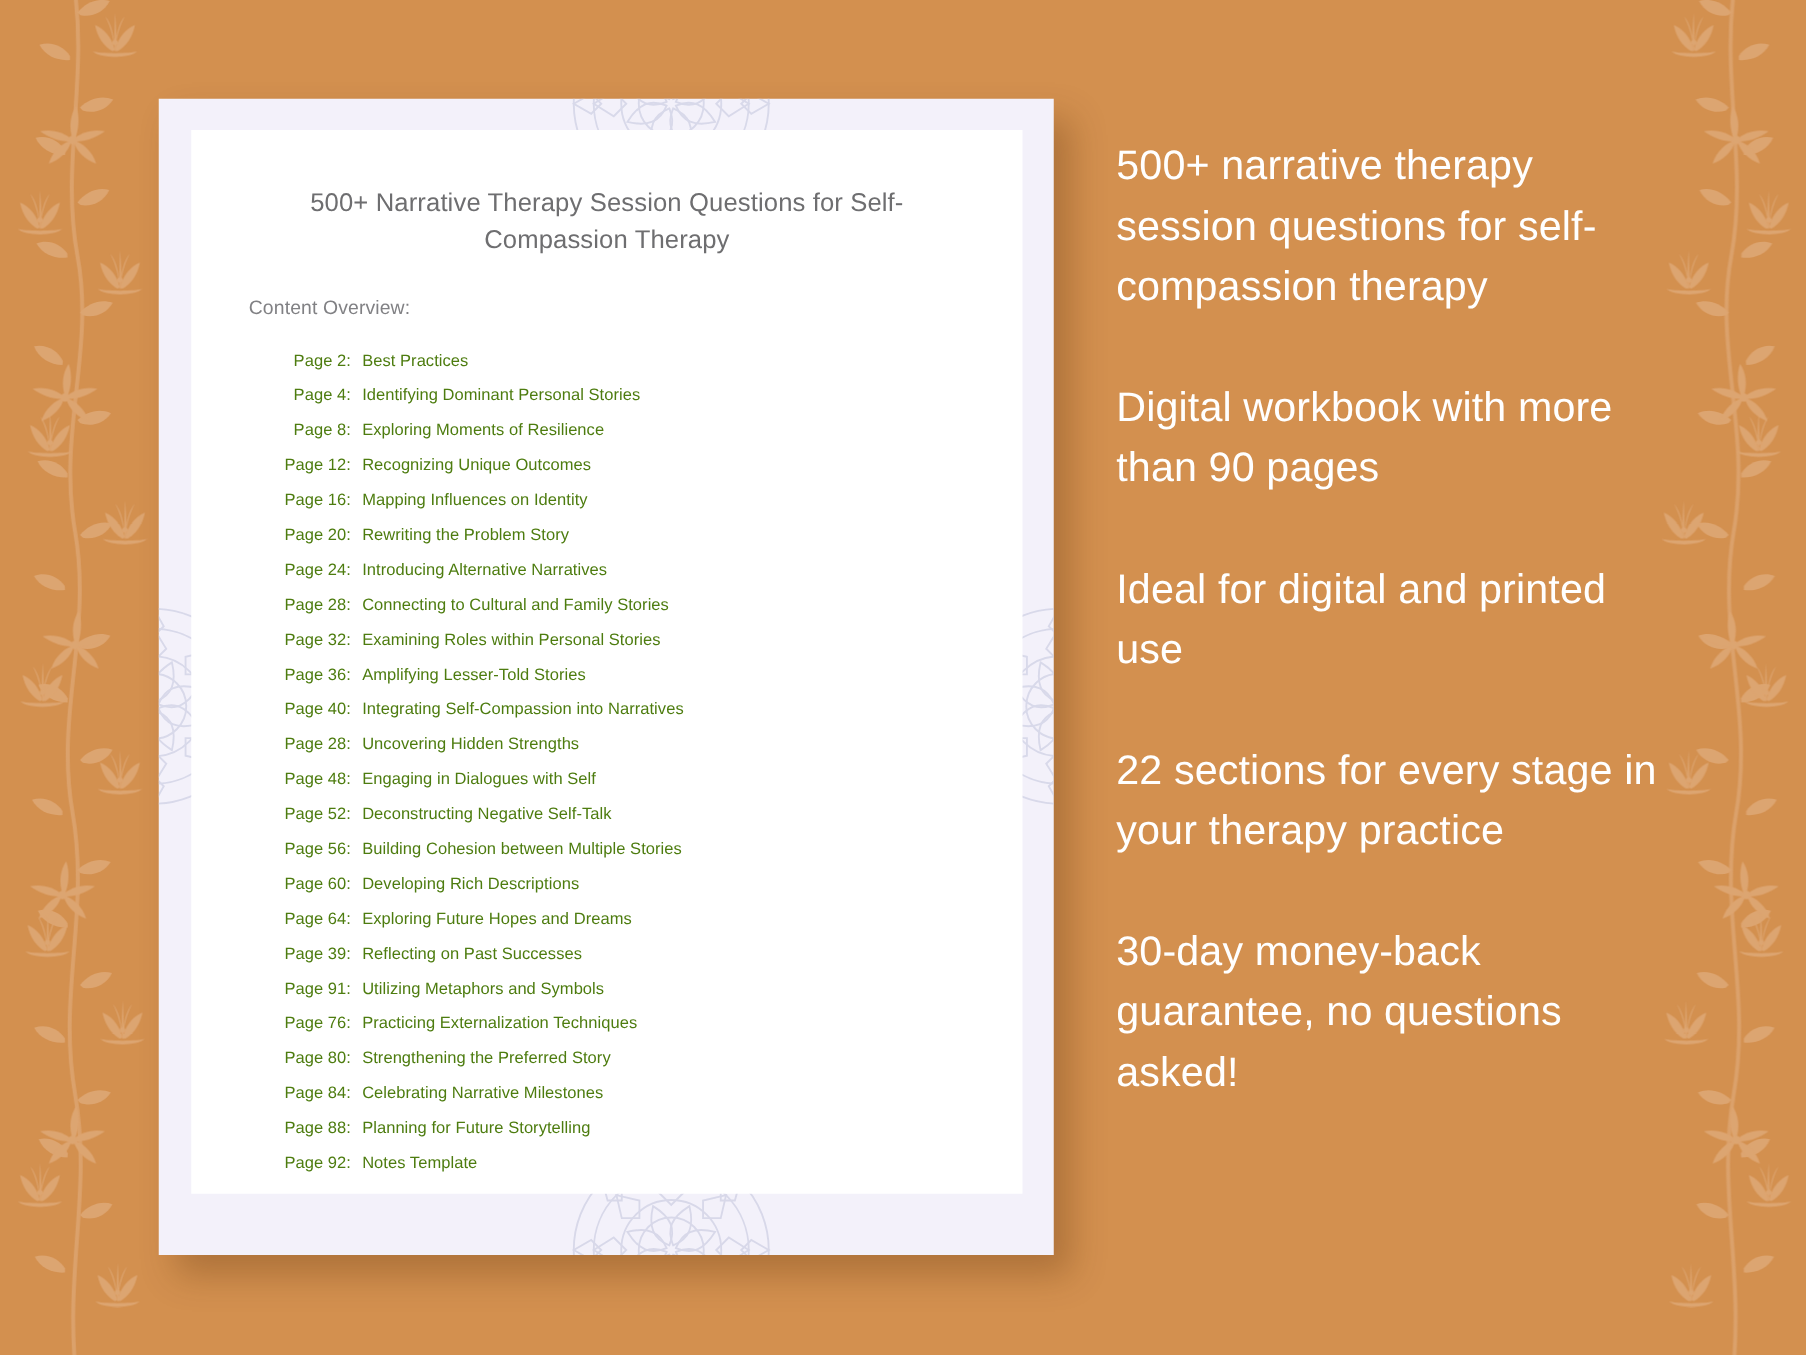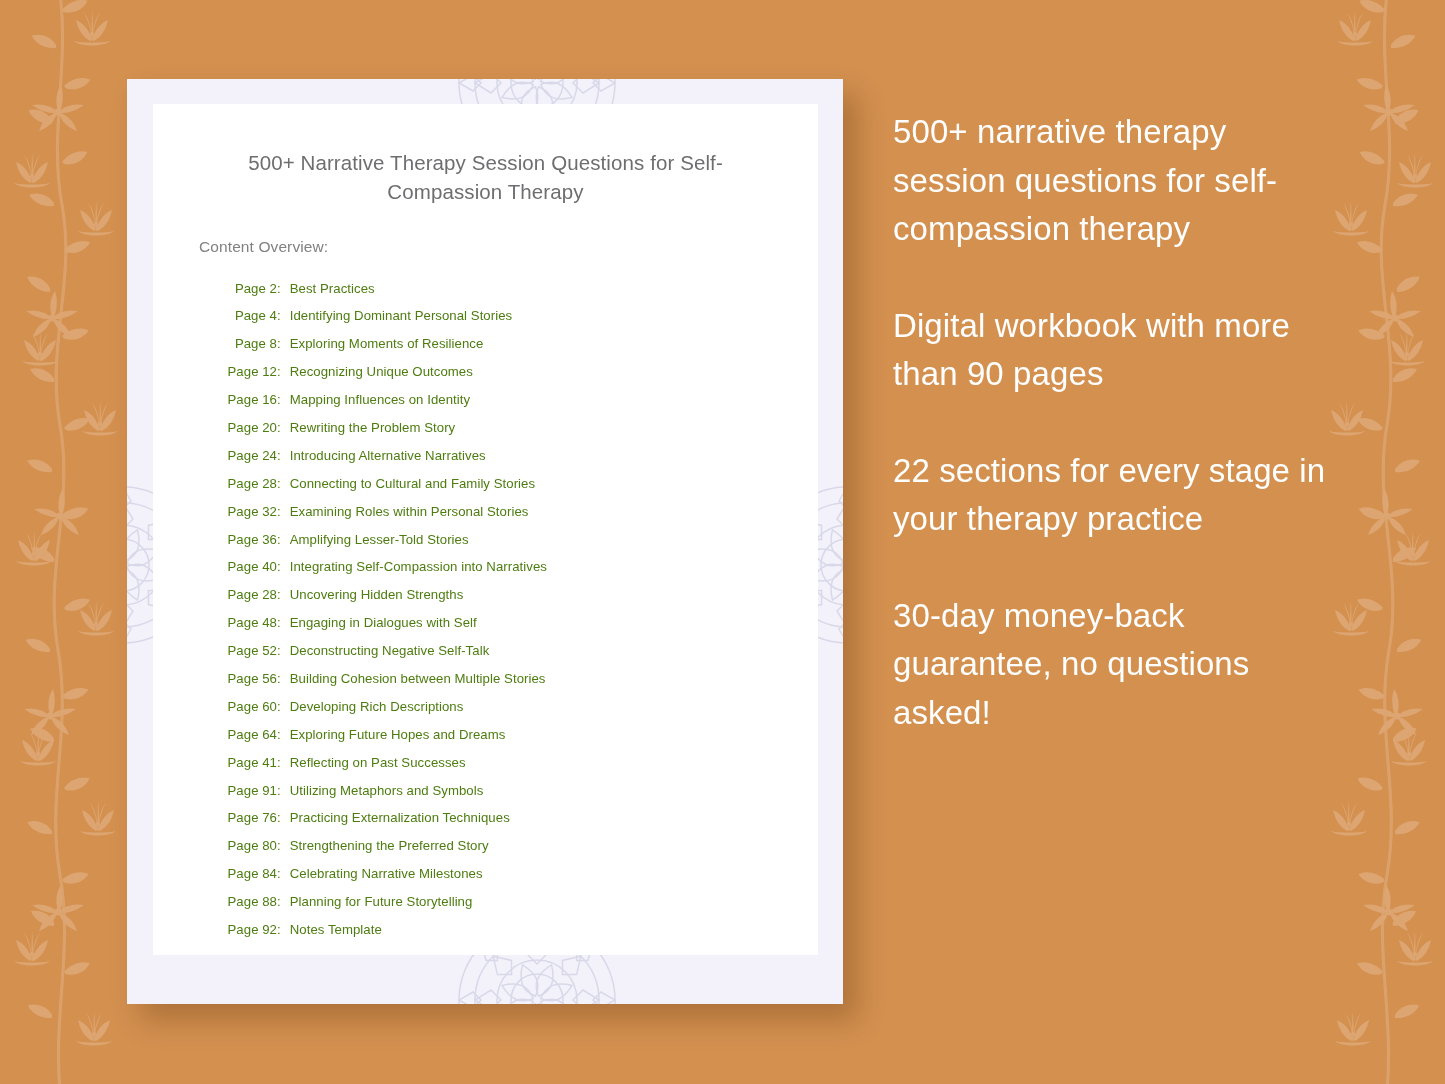--- a/index.html
+++ b/index.html
@@ -707,21 +707,21 @@
             <span class="toc-page">Page 60</span>
             <span class="toc-sep">:</span>
             <span class="toc-title">Developing Rich Descriptions</span>
           </li>
           <li class="toc-row">
             <span class="toc-page">Page 64</span>
             <span class="toc-sep">:</span>
             <span class="toc-title">Exploring Future Hopes and Dreams</span>
           </li>
           <li class="toc-row">
-            <span class="toc-page">Page 41</span>
+            <span class="toc-page">Page 39</span>
             <span class="toc-sep">:</span>
             <span class="toc-title">Reflecting on Past Successes</span>
           </li>
           <li class="toc-row">
             <span class="toc-page">Page 91</span>
             <span class="toc-sep">:</span>
             <span class="toc-title">Utilizing Metaphors and Symbols</span>
           </li>
           <li class="toc-row">
             <span class="toc-page">Page 76</span>
@@ -748,17 +748,18 @@
             <span class="toc-sep">:</span>
             <span class="toc-title">Notes Template</span>
           </li>
         </ul>
     </div>
   </div>
 
   <div id="marketing">
       <p class="claim">500+ narrative therapy session questions for self-compassion therapy</p>
       <p class="claim">Digital workbook with more than 90 pages</p>
+      <p class="claim">Ideal for digital and printed use</p>
       <p class="claim">22 sections for every stage in your therapy practice</p>
       <p class="claim">30-day money-back guarantee, no questions asked!</p>
     </div>
 
 </div>
 
 </body></html>

